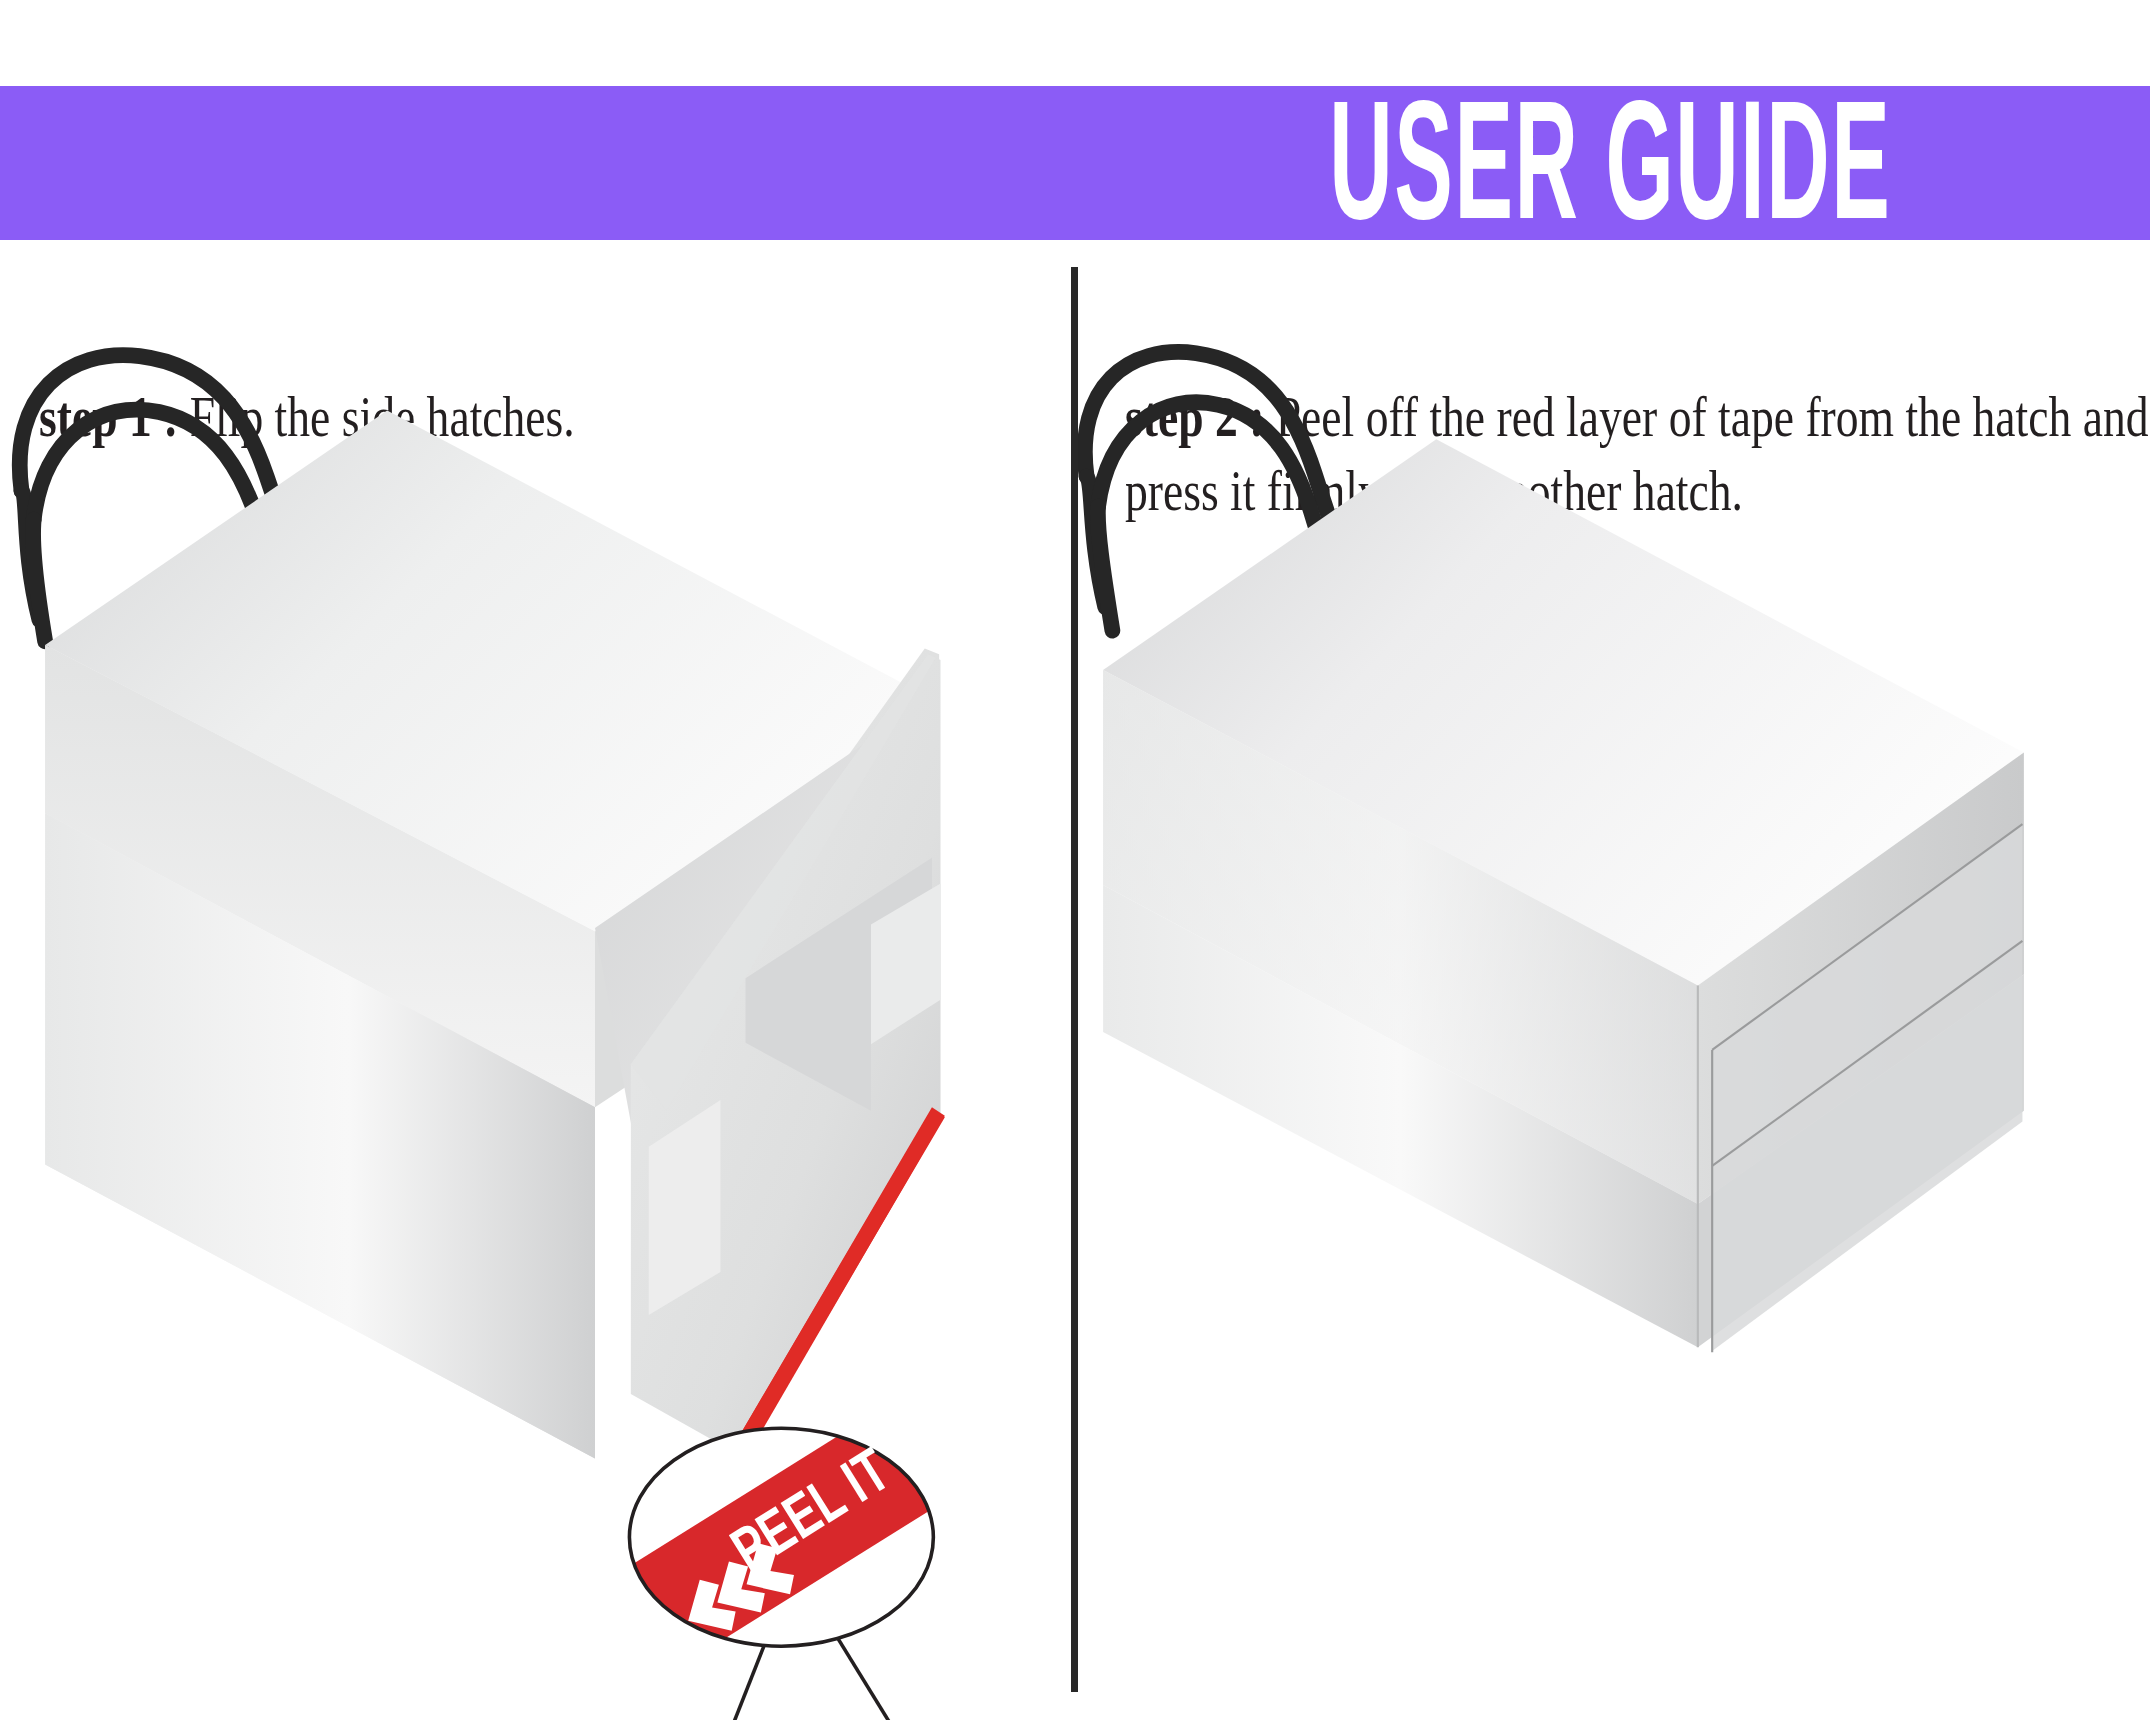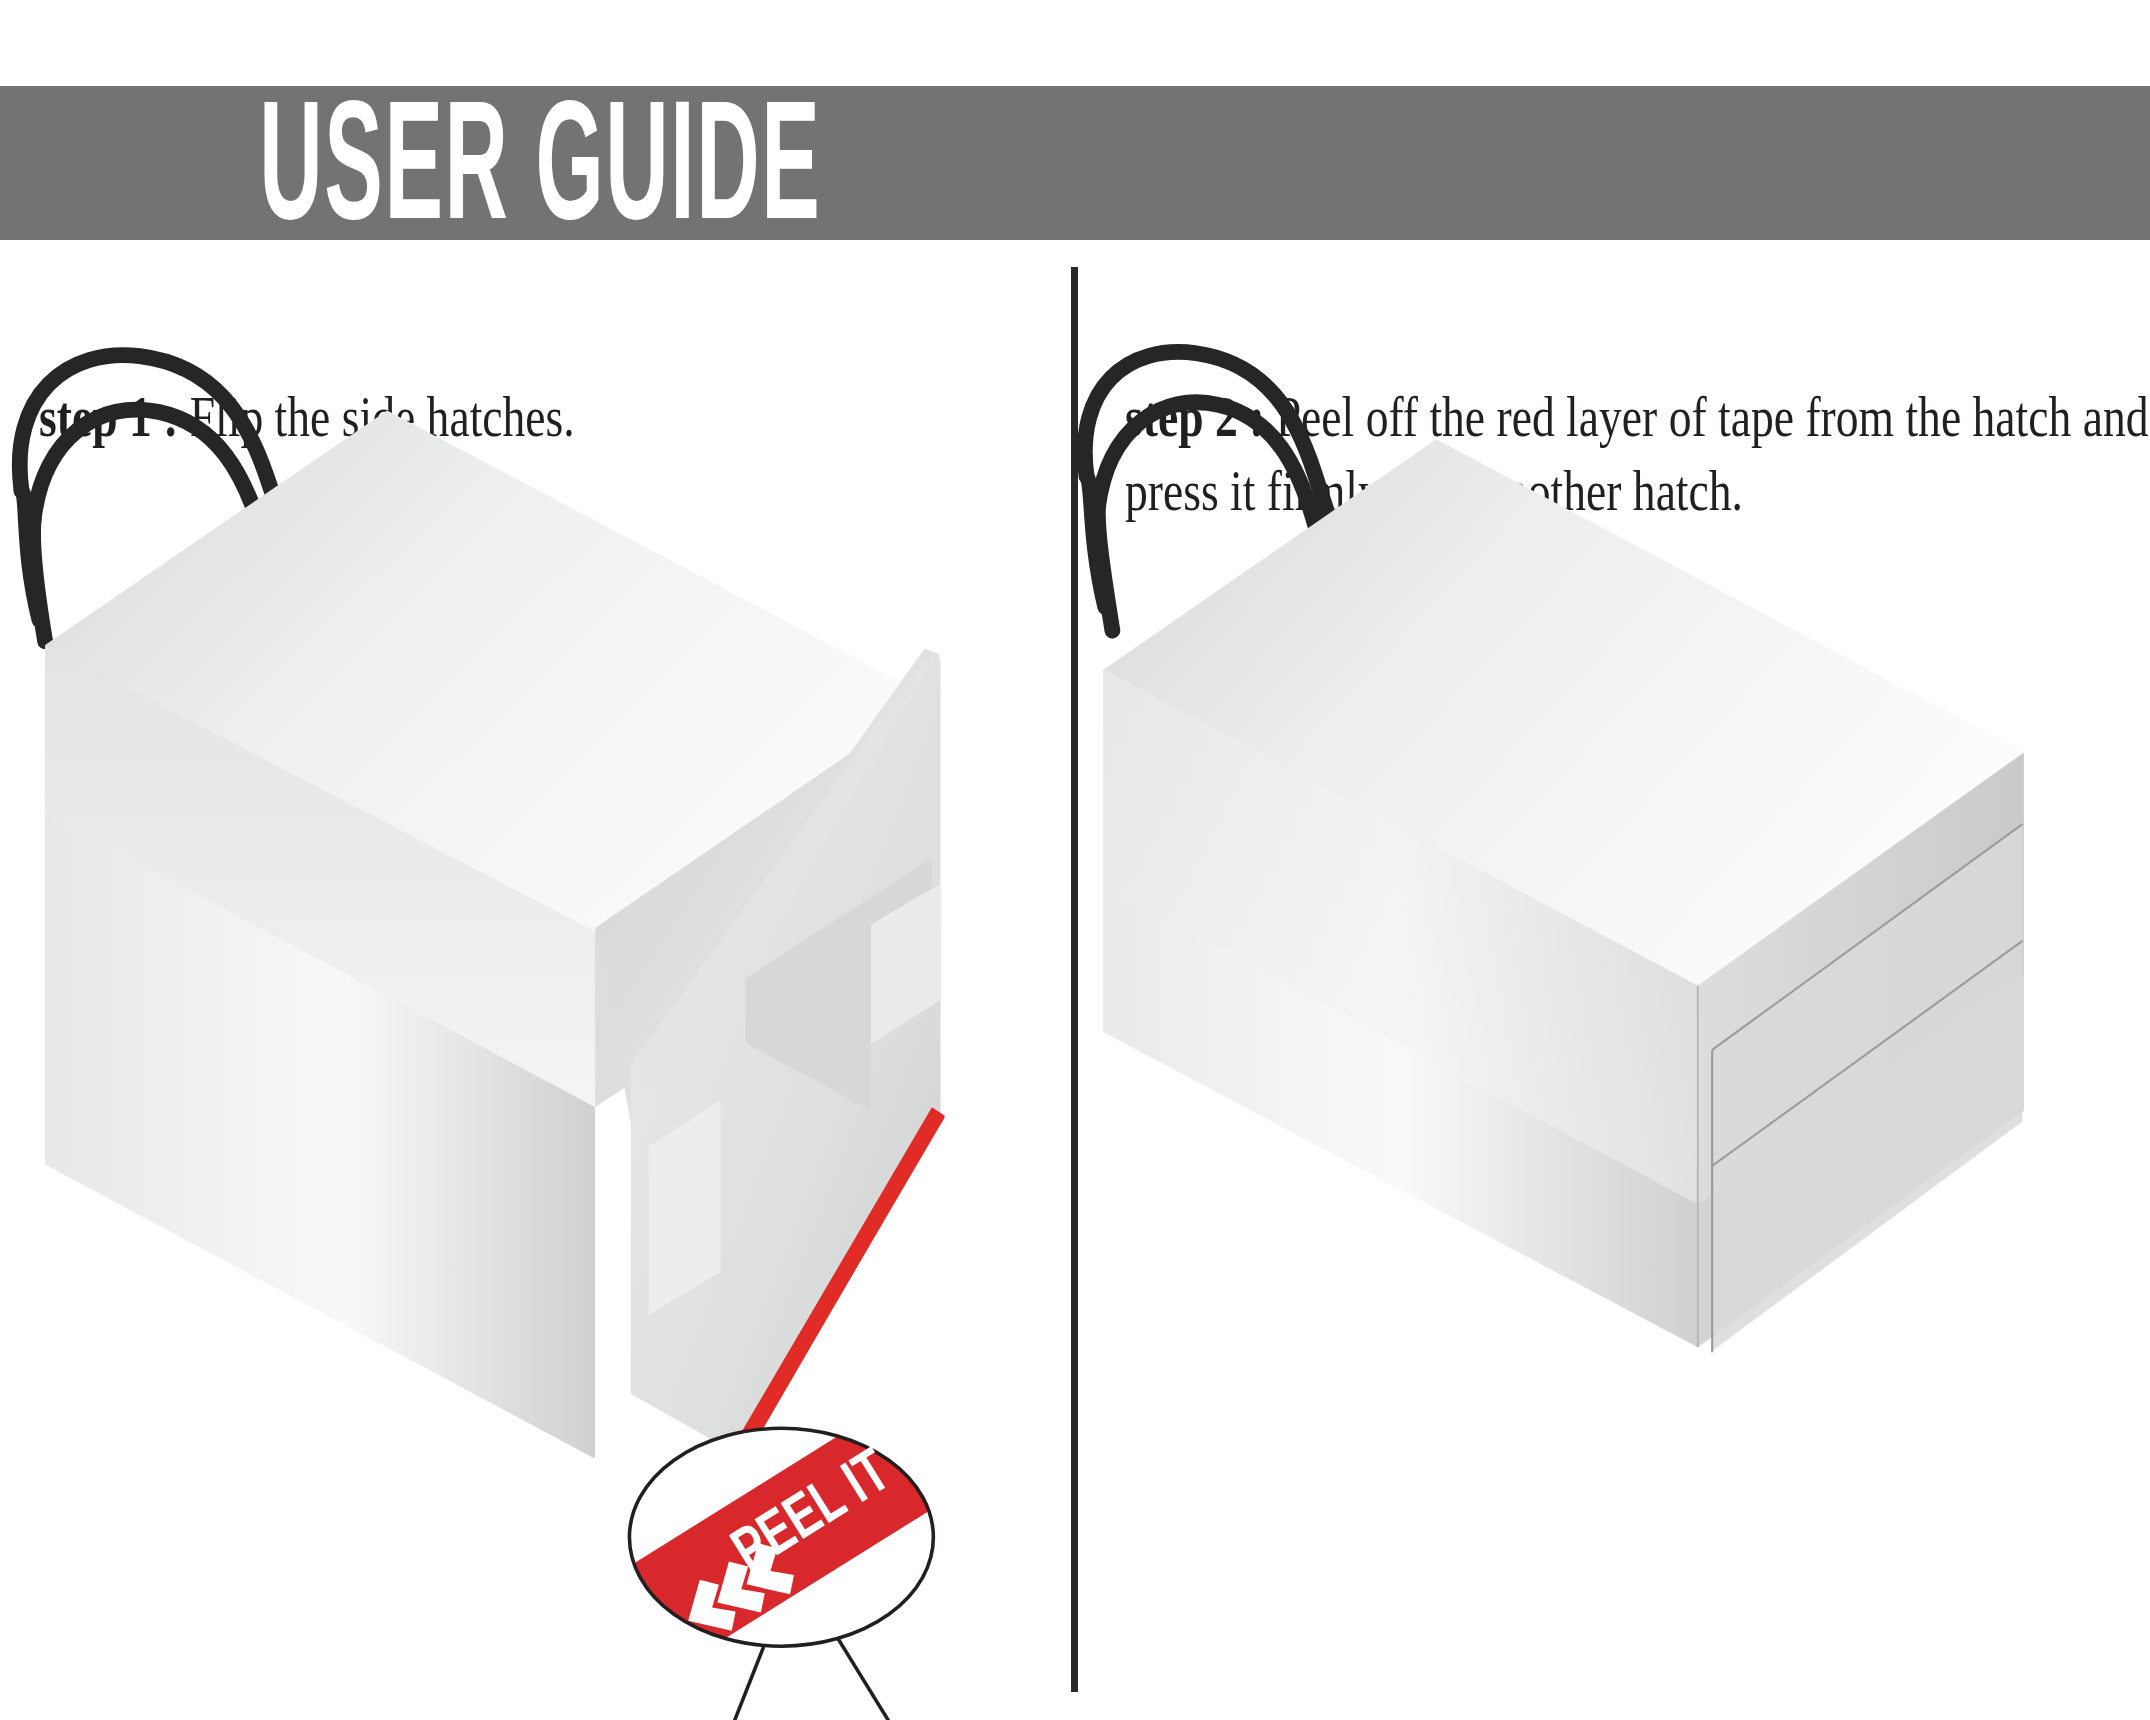--- a/index.html
+++ b/index.html
@@ -2,22 +2,22 @@
 <html style="font-size:11.5px"><head>
 <meta charset="utf-8">
 <style>
   html,body{margin:0;padding:0;background:#ffffff;}
   body{width:2151px;height:1721px;overflow:hidden;font-family:"Liberation Serif",serif;}
   #page{position:relative;width:2151px;height:1721px;background:#ffffff;}
 
   
   .banner{
     position:absolute;left:0;top:86px;width:2151px;height:154px;
-    background:#737373;
-    display:flex;align-items:center;justify-content:flex-start;
+    background:#8b5cf6;
+    display:flex;align-items:center;justify-content:flex-end;
   }
   .banner-title{
     font-family:"Liberation Sans",sans-serif;
     font-weight:700;
     color:#ffffff;
     font-size:169px;
     line-height:0.86;
     letter-spacing:2.9px;
     transform:scaleX(0.52);
     transform-origin:center center;

